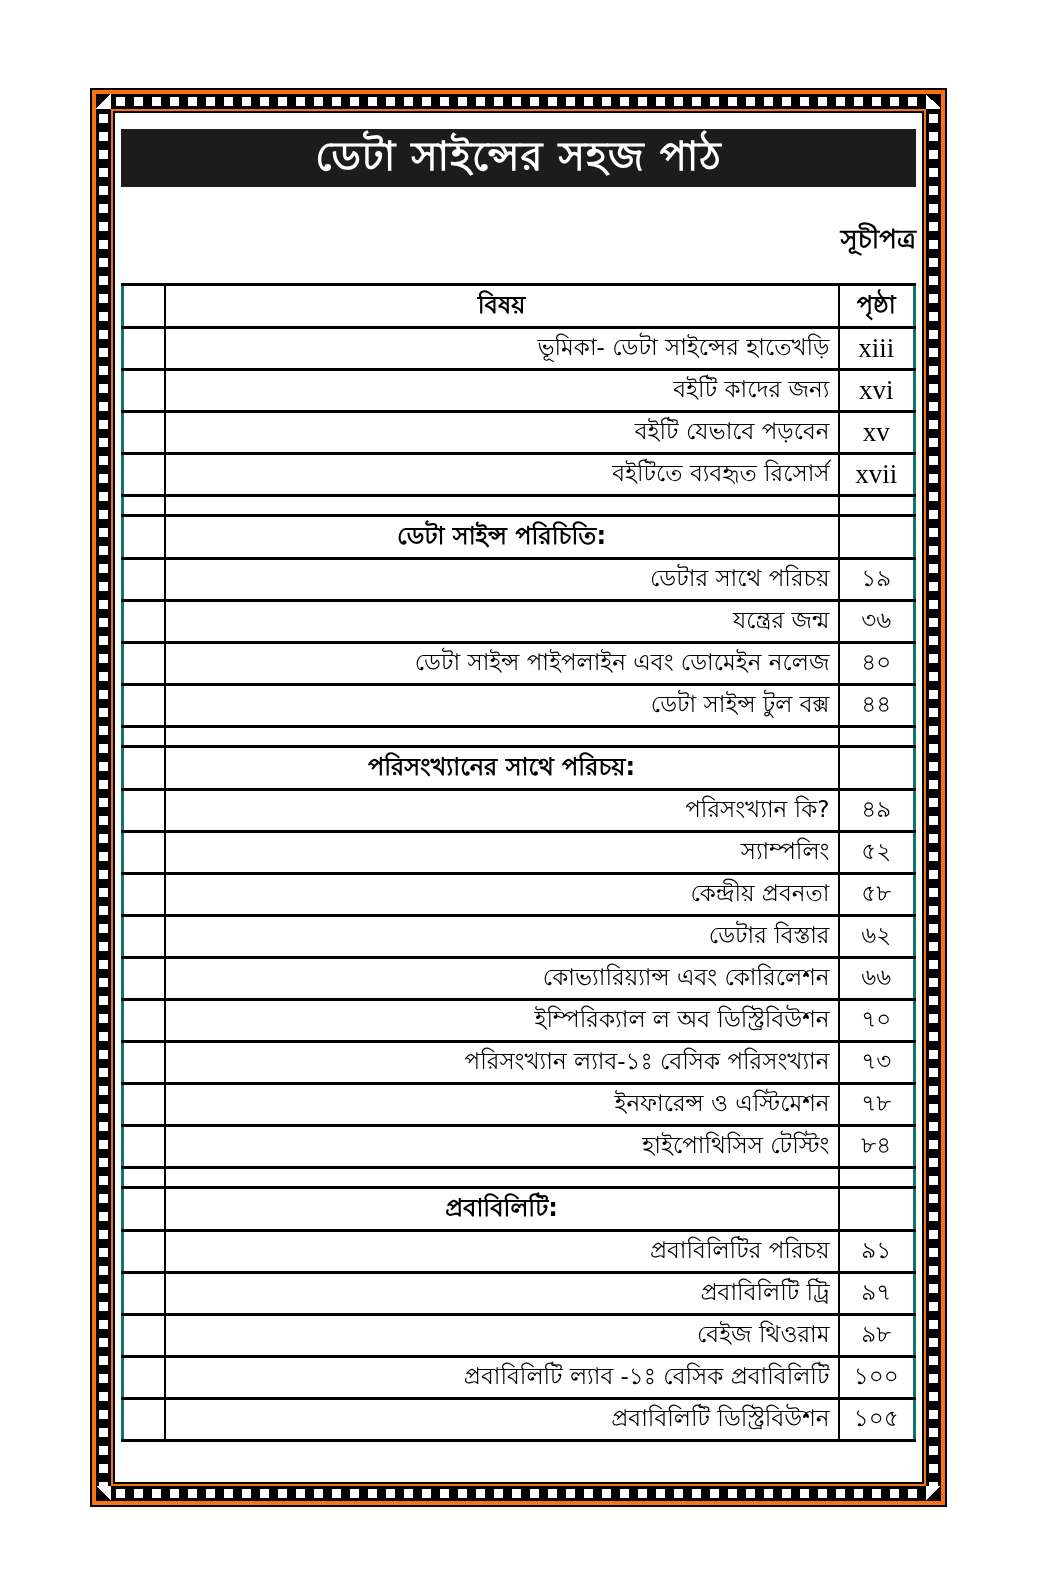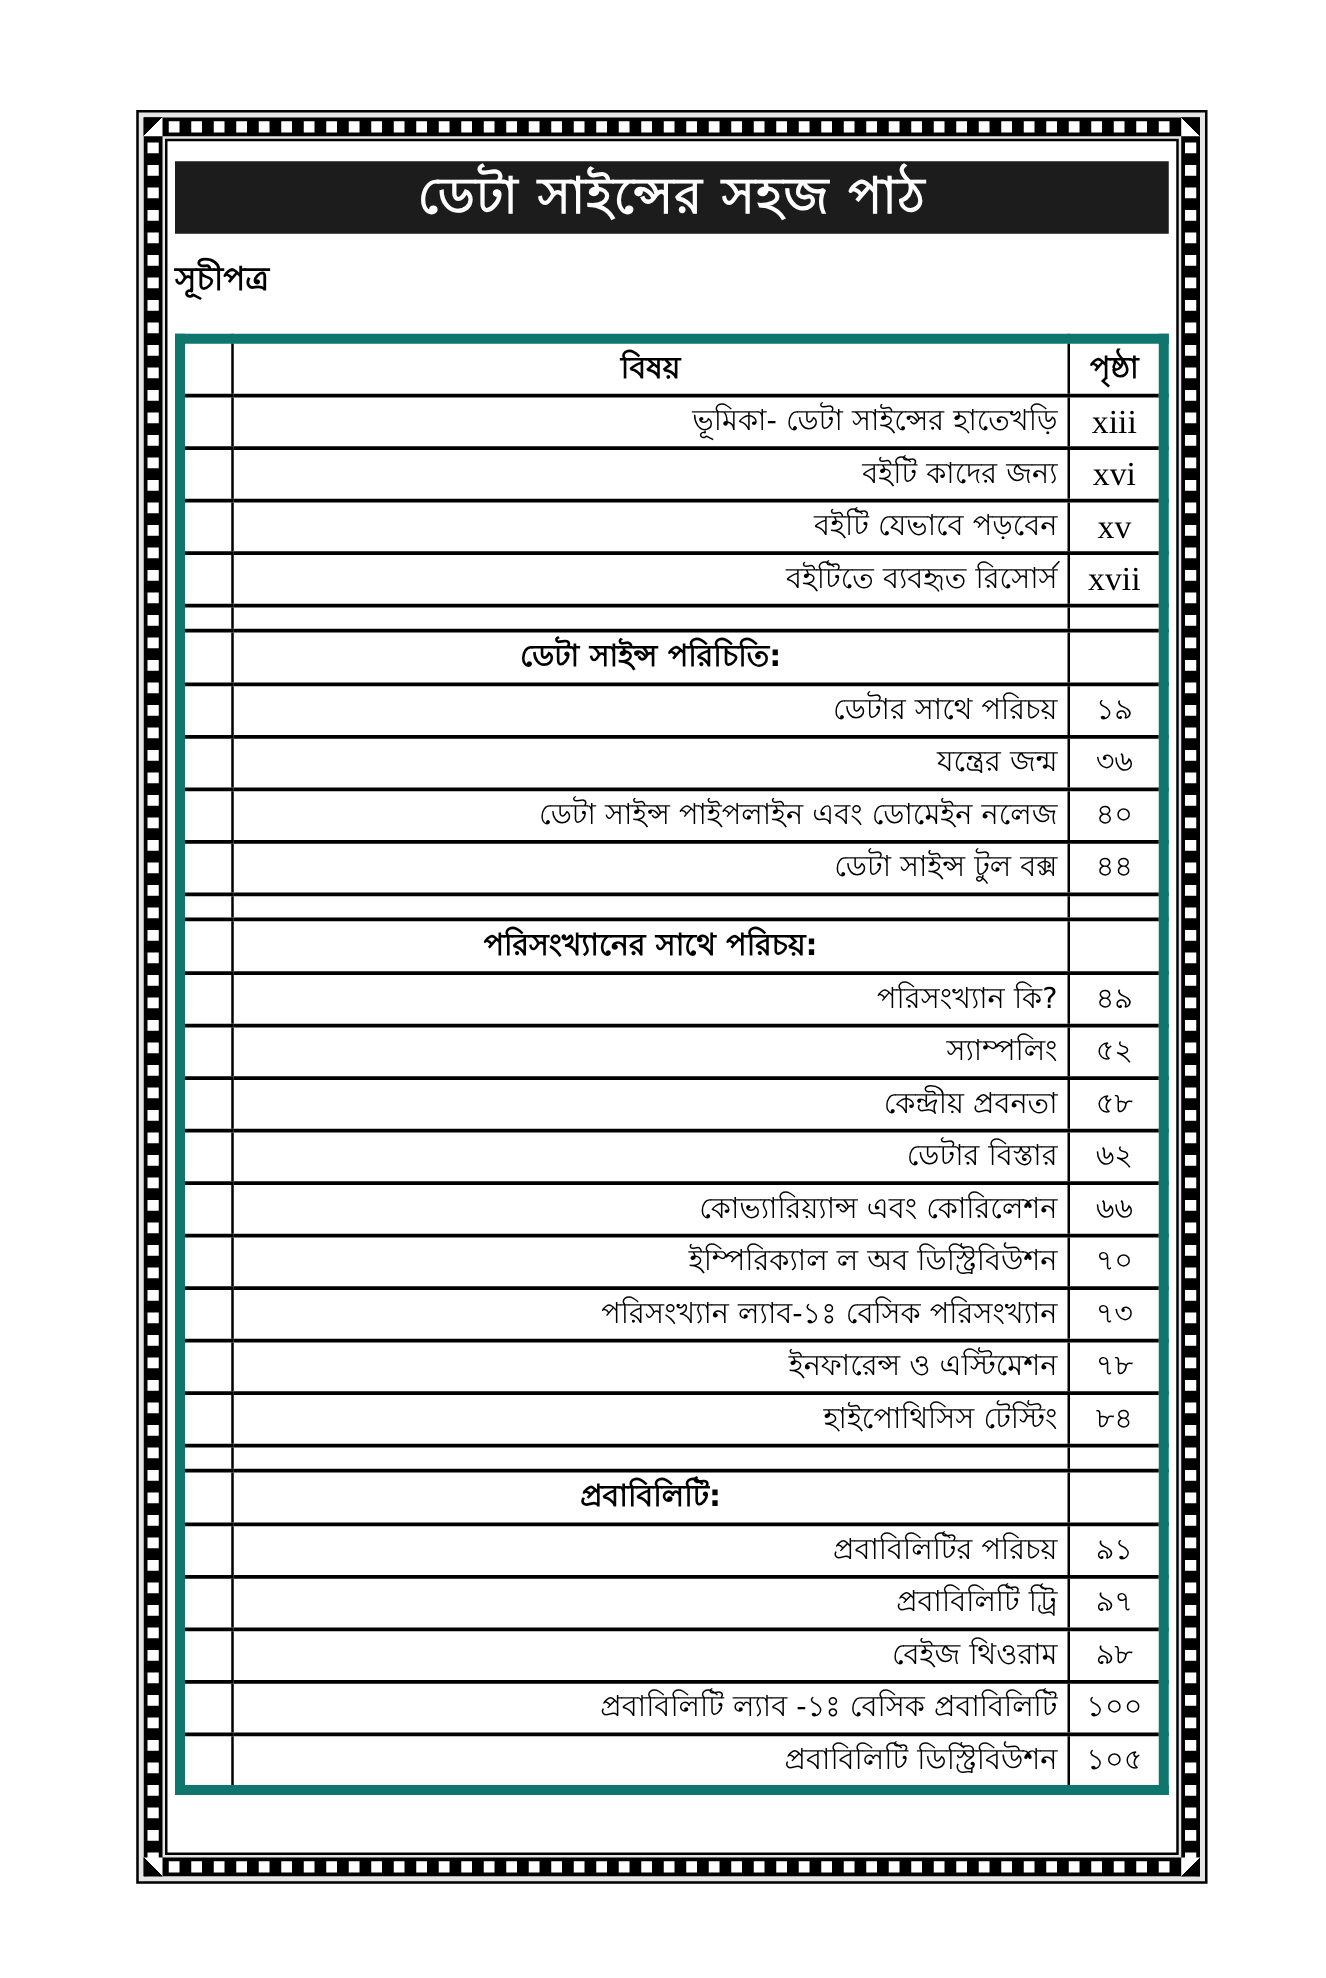--- a/index.html
+++ b/index.html
@@ -7,24 +7,24 @@
   body {
     width: 1061px; height: 1582px;
     position: relative;
     font-family: "DejaVu Sans", sans-serif;
     color: #000;
   }
 
   
   .frame {
     position: absolute;
-    left: 109px; top: 88px;
+    left: 90px; top: 88px;
     width: 857px; height: 1419px;
     border: 2px solid #000;
-    background: #e5e5e5;
+    background: #f97316;
   }
   .strip { position: absolute; background-color: #000; }
   .strip-top, .strip-bottom {
     left: 4px; right: 4px; height: 15px;
     background-image: repeating-linear-gradient(90deg, #fff 0 9px, rgba(0,0,0,0) 9px 18px);
     background-size: 18px 9px;
     background-repeat: repeat-x;
     background-position: 2px center;
   }
   .strip-top { top: 4px; }
@@ -57,31 +57,31 @@
   .banner {
     margin: 16px 0 0 0;
     height: 58px;
     background: #1c1c1c;
     color: #fff;
     display: flex; align-items: center; justify-content: center;
     font-size: 40px; font-weight: bold;
     letter-spacing: 1px;
   }
   .subtitle {
-    text-align: left;
+    text-align: right;
     font-size: 26px; font-weight: bold;
-    margin: 16px 0 20px 0;
+    margin: 32px 0 20px 0;
   }
 
   
   table.toc {
     border-collapse: collapse;
     width: 100%;
     table-layout: fixed;
-    border: 8px solid #0f766e;
+    border: 3px solid #0f766e;
   }
   table.toc td {
     border: 2px solid #000;
     border-top-width: 3px;
     border-bottom-width: 3px;
     padding: 0 8px;
     overflow: hidden;
     white-space: nowrap;
     vertical-align: middle;
   }

